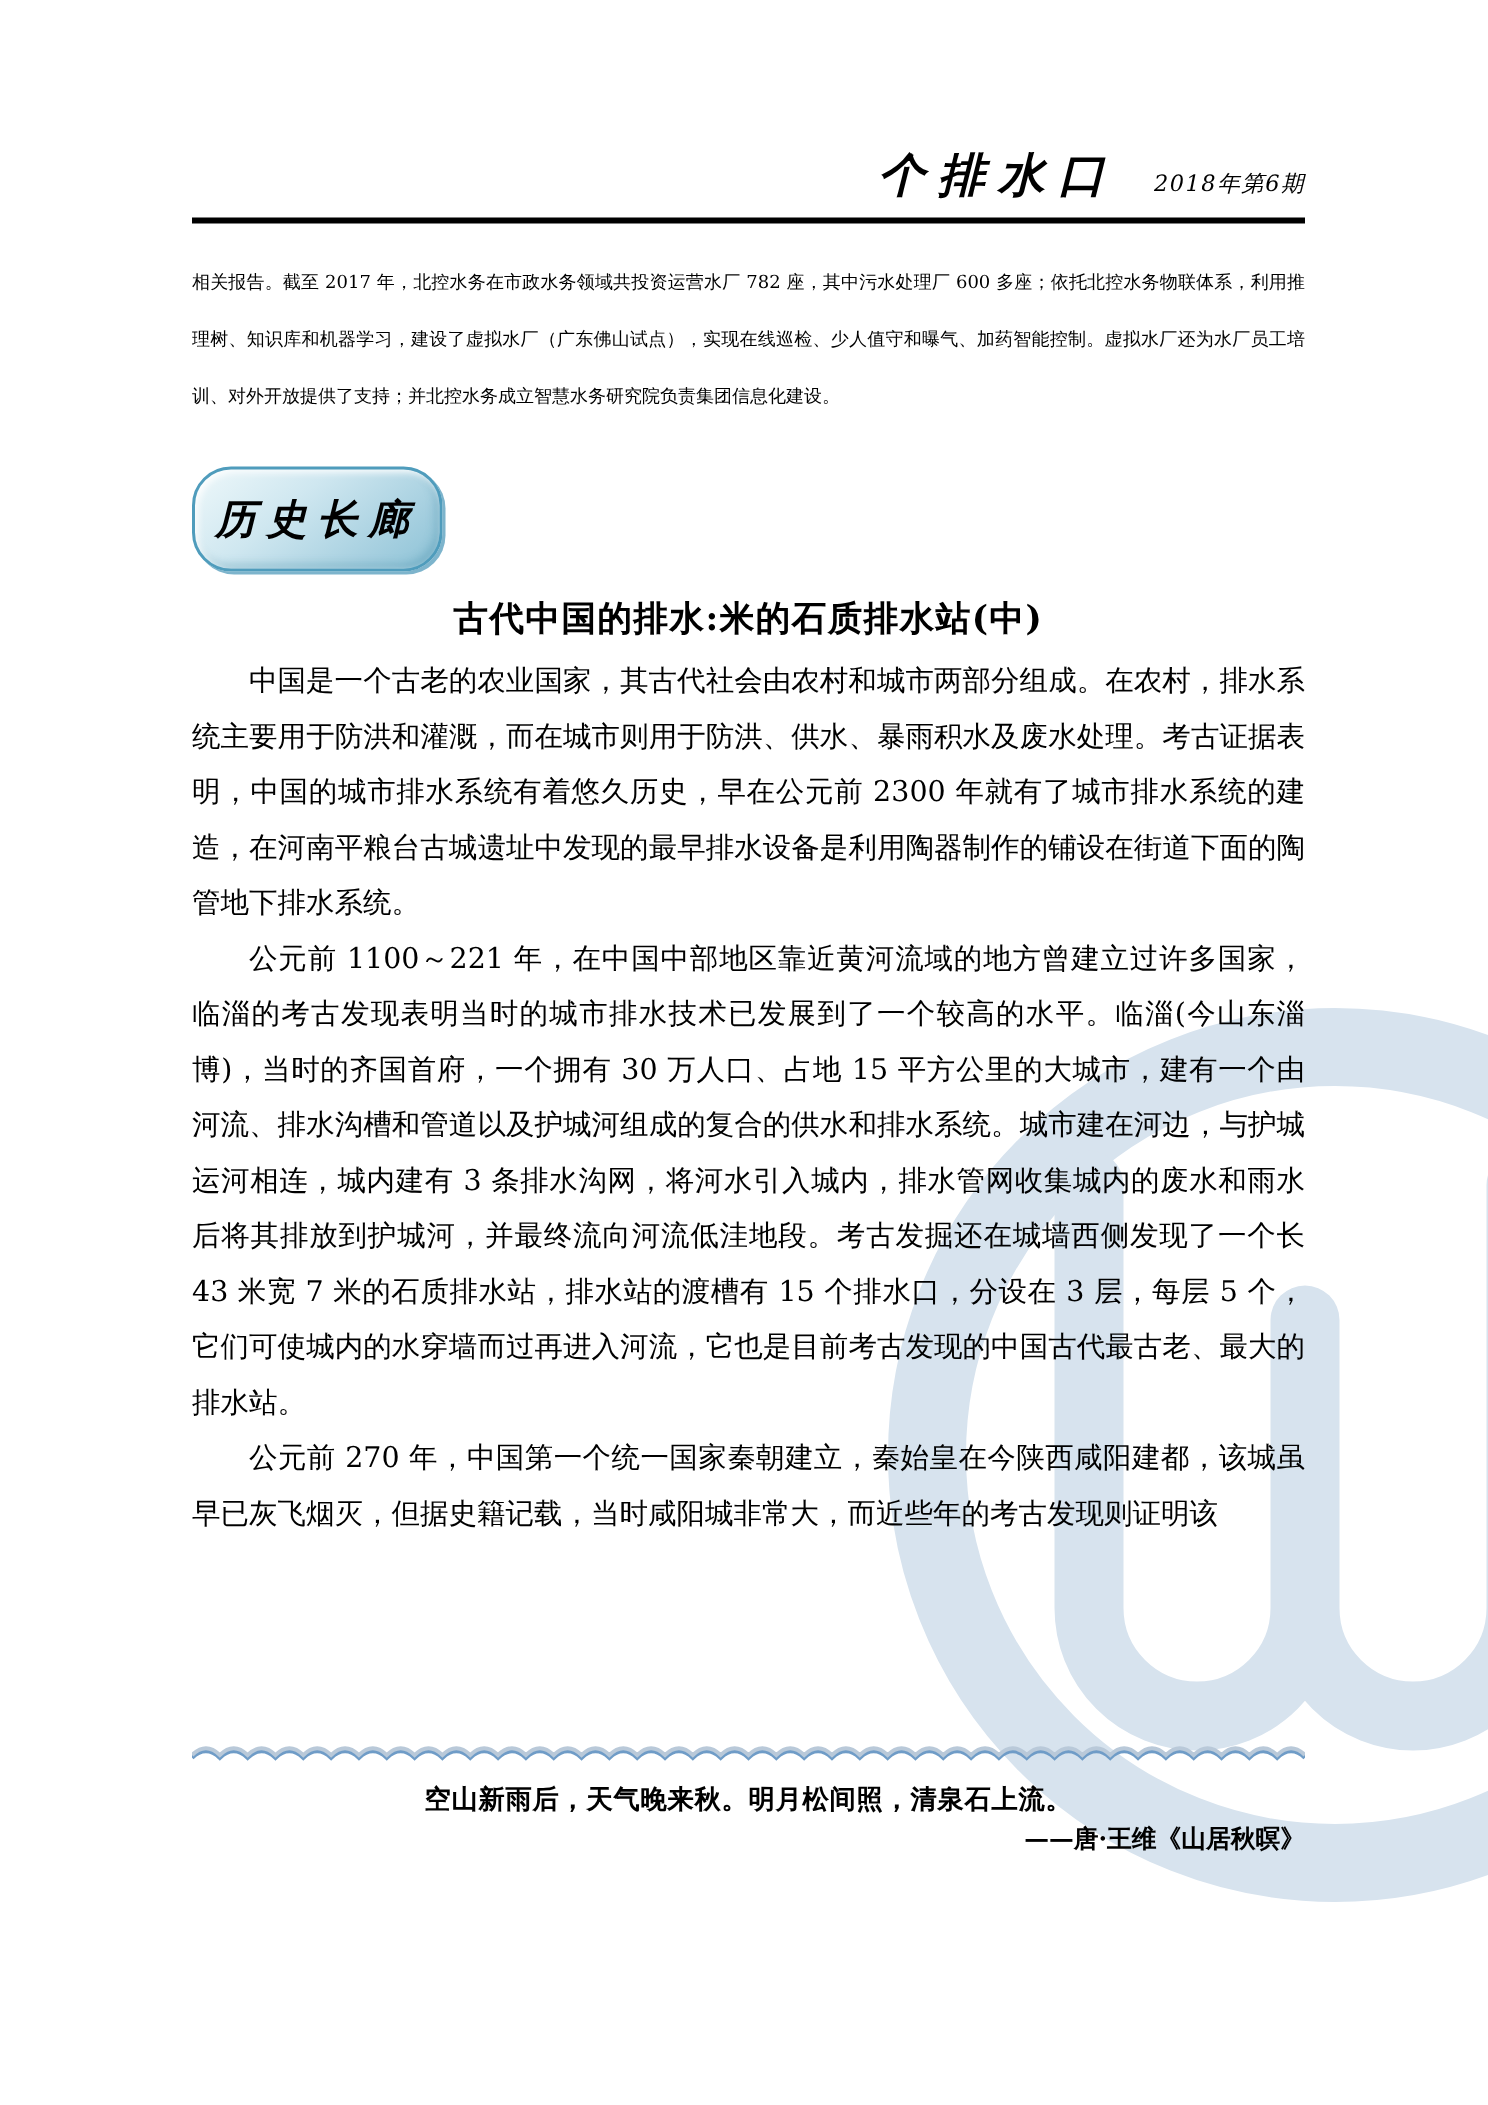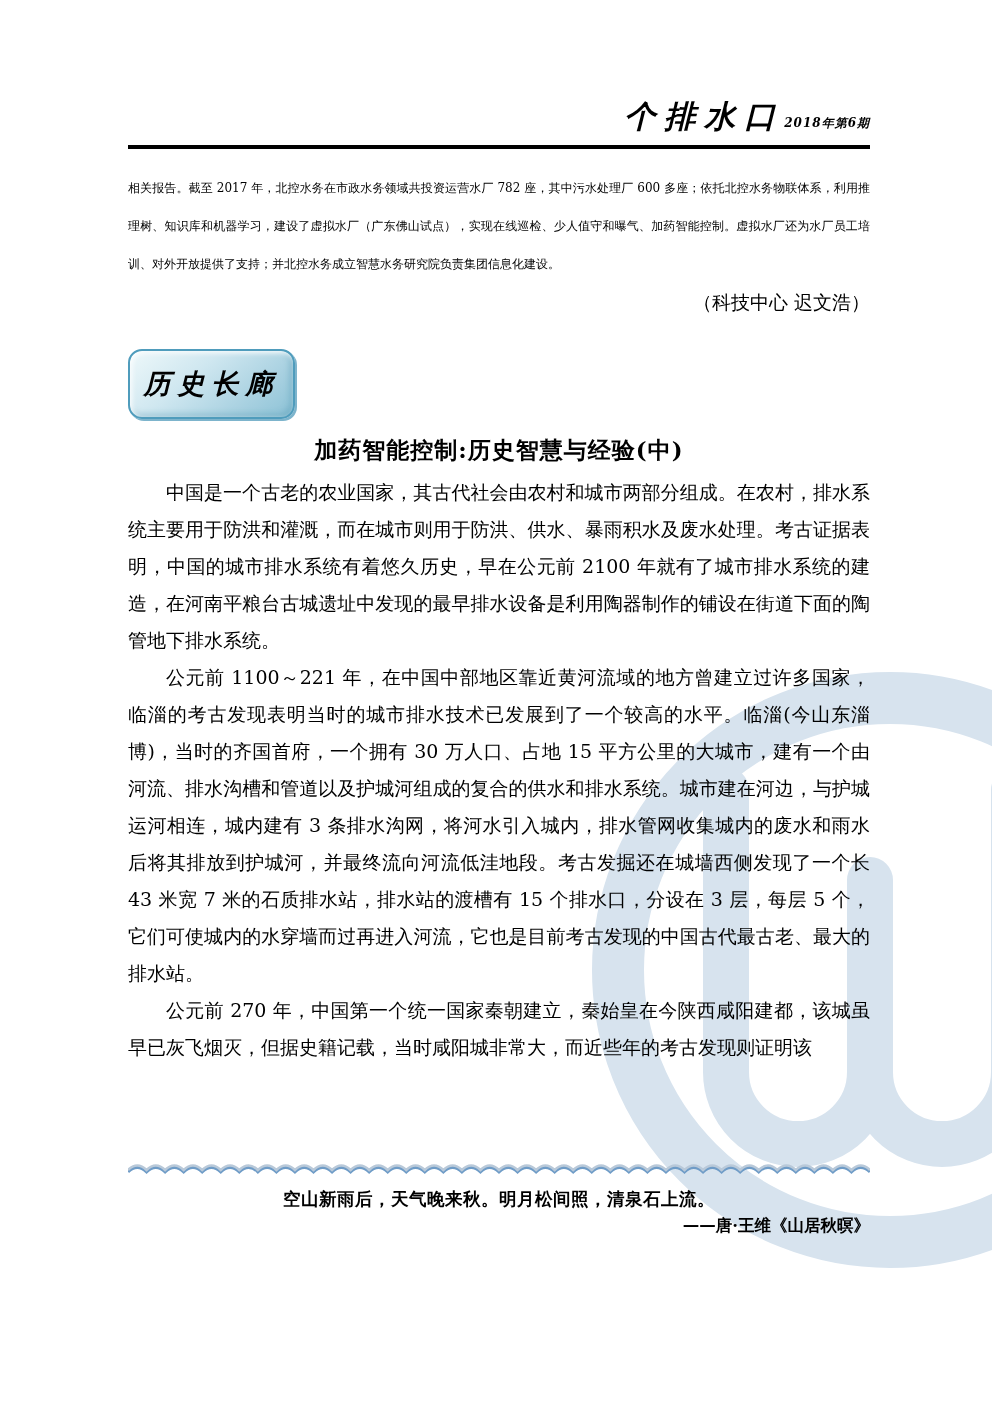--- a/index.html
+++ b/index.html
@@ -21,41 +21,41 @@
   .masthead{
     padding-top:96px;
     text-align:right;
     white-space:nowrap;
   }
   .masthead-title{
     font-size:31px;font-weight:bold;font-style:italic;
     letter-spacing:9px;
   }
   .masthead-issue{
-    font-size:12px;font-weight:bold;font-style:italic;
-    margin-left:0;letter-spacing:1px;
+    font-size:15px;font-weight:normal;font-style:italic;
+    margin-left:24px;letter-spacing:1px;
   }
   .masthead-rule{
     height:4px;background:#000;margin-top:7px;
   }
   .intro-paragraph{
     margin:20px 0 0 0;
     font-size:12px;line-height:38px;
     text-align:justify;
   }
   .byline{
     font-size:19px;line-height:38px;
     text-align:right;
     margin:0;
   }
   .section-badge{
     margin-top:28px;
     width:163px;height:66px;
     display:flex;align-items:center;justify-content:center;
-    border-radius:14px;
+    border-radius:26px;
     border:2px solid #4f9cbc;
     background:linear-gradient(140deg,#eef8fa 0%,#cfe7f0 38%,#a7d0e0 75%,#8cc2d6 100%);
     box-shadow:2px 2px 0 #7db4cc, inset 2px 2px 5px rgba(255,255,255,.95), inset -3px -3px 6px rgba(70,140,170,.35);
     font-size:27px;font-weight:bold;letter-spacing:7px;
     font-style:italic;
   }
   .article-title{
     margin:16px 0 0 0;
     text-align:center;
     font-size:23px;font-weight:bold;
@@ -94,28 +94,27 @@
   </svg>
 
   <div class="content">
 
     <div class="masthead">
       <span class="masthead-title">个排水口</span><span class="masthead-issue">2018年第6期</span>
     </div>
     <div class="masthead-rule"></div>
 
     <p class="intro-paragraph">相关报告。截至 2017 年，北控水务在市政水务领域共投资运营水厂 782 座，其中污水处理厂 600 多座；依托北控水务物联体系，利用推理树、知识库和机器学习，建设了虚拟水厂（广东佛山试点），实现在线巡检、少人值守和曝气、加药智能控制。虚拟水厂还为水厂员工培训、对外开放提供了支持；并北控水务成立智慧水务研究院负责集团信息化建设。</p>
-    <p class="byline">（科技中心 迟文浩）</p>
 
     <div class="section-badge">历史长廊</div>
 
-    <h1 class="article-title">加药智能控制:历史智慧与经验(中)</h1>
+    <h1 class="article-title">古代中国的排水:米的石质排水站(中)</h1>
 
     <div class="article-body">
-      <p>中国是一个古老的农业国家，其古代社会由农村和城市两部分组成。在农村，排水系统主要用于防洪和灌溉，而在城市则用于防洪、供水、暴雨积水及废水处理。考古证据表明，中国的城市排水系统有着悠久历史，早在公元前 2100 年就有了城市排水系统的建造，在河南平粮台古城遗址中发现的最早排水设备是利用陶器制作的铺设在街道下面的陶管地下排水系统。</p>
+      <p>中国是一个古老的农业国家，其古代社会由农村和城市两部分组成。在农村，排水系统主要用于防洪和灌溉，而在城市则用于防洪、供水、暴雨积水及废水处理。考古证据表明，中国的城市排水系统有着悠久历史，早在公元前 2300 年就有了城市排水系统的建造，在河南平粮台古城遗址中发现的最早排水设备是利用陶器制作的铺设在街道下面的陶管地下排水系统。</p>
       <p>公元前 1100～221 年，在中国中部地区靠近黄河流域的地方曾建立过许多国家，临淄的考古发现表明当时的城市排水技术已发展到了一个较高的水平。临淄(今山东淄博)，当时的齐国首府，一个拥有 30 万人口、占地 15 平方公里的大城市，建有一个由河流、排水沟槽和管道以及护城河组成的复合的供水和排水系统。城市建在河边，与护城运河相连，城内建有 3 条排水沟网，将河水引入城内，排水管网收集城内的废水和雨水后将其排放到护城河，并最终流向河流低洼地段。考古发掘还在城墙西侧发现了一个长 43 米宽 7 米的石质排水站，排水站的渡槽有 15 个排水口，分设在 3 层，每层 5 个，它们可使城内的水穿墙而过再进入河流，它也是目前考古发现的中国古代最古老、最大的排水站。</p>
       <p>公元前 270 年，中国第一个统一国家秦朝建立，秦始皇在今陕西咸阳建都，该城虽早已灰飞烟灭，但据史籍记载，当时咸阳城非常大，而近些年的考古发现则证明该</p>
     </div>
 
   </div>
 
   <div class="page-footer">
     <svg id="wave-divider" width="742" height="14" viewBox="0 0 742 14" aria-hidden="true">
       <path id="wave-dark" fill="none" stroke="#6f9cc7" stroke-width="3" transform="translate(0,1.8)" d="M0,9 q9.28,-9 18.55,0 q9.28,-9 18.55,0 q9.28,-9 18.55,0 q9.28,-9 18.55,0 q9.28,-9 18.55,0 q9.28,-9 18.55,0 q9.28,-9 18.55,0 q9.28,-9 18.55,0 q9.28,-9 18.55,0 q9.28,-9 18.55,0 q9.28,-9 18.55,0 q9.28,-9 18.55,0 q9.28,-9 18.55,0 q9.28,-9 18.55,0 q9.28,-9 18.55,0 q9.28,-9 18.55,0 q9.28,-9 18.55,0 q9.28,-9 18.55,0 q9.28,-9 18.55,0 q9.28,-9 18.55,0 q9.28,-9 18.55,0 q9.28,-9 18.55,0 q9.28,-9 18.55,0 q9.28,-9 18.55,0 q9.28,-9 18.55,0 q9.28,-9 18.55,0 q9.28,-9 18.55,0 q9.28,-9 18.55,0 q9.28,-9 18.55,0 q9.28,-9 18.55,0 q9.28,-9 18.55,0 q9.28,-9 18.55,0 q9.28,-9 18.55,0 q9.28,-9 18.55,0 q9.28,-9 18.55,0 q9.28,-9 18.55,0 q9.28,-9 18.55,0 q9.28,-9 18.55,0 q9.28,-9 18.55,0 q9.28,-9 18.55,0"></path>
       <path id="wave-light" fill="none" stroke="#b9c9d9" stroke-width="2.6" d="M0,9 q9.28,-9 18.55,0 q9.28,-9 18.55,0 q9.28,-9 18.55,0 q9.28,-9 18.55,0 q9.28,-9 18.55,0 q9.28,-9 18.55,0 q9.28,-9 18.55,0 q9.28,-9 18.55,0 q9.28,-9 18.55,0 q9.28,-9 18.55,0 q9.28,-9 18.55,0 q9.28,-9 18.55,0 q9.28,-9 18.55,0 q9.28,-9 18.55,0 q9.28,-9 18.55,0 q9.28,-9 18.55,0 q9.28,-9 18.55,0 q9.28,-9 18.55,0 q9.28,-9 18.55,0 q9.28,-9 18.55,0 q9.28,-9 18.55,0 q9.28,-9 18.55,0 q9.28,-9 18.55,0 q9.28,-9 18.55,0 q9.28,-9 18.55,0 q9.28,-9 18.55,0 q9.28,-9 18.55,0 q9.28,-9 18.55,0 q9.28,-9 18.55,0 q9.28,-9 18.55,0 q9.28,-9 18.55,0 q9.28,-9 18.55,0 q9.28,-9 18.55,0 q9.28,-9 18.55,0 q9.28,-9 18.55,0 q9.28,-9 18.55,0 q9.28,-9 18.55,0 q9.28,-9 18.55,0 q9.28,-9 18.55,0 q9.28,-9 18.55,0"></path>

